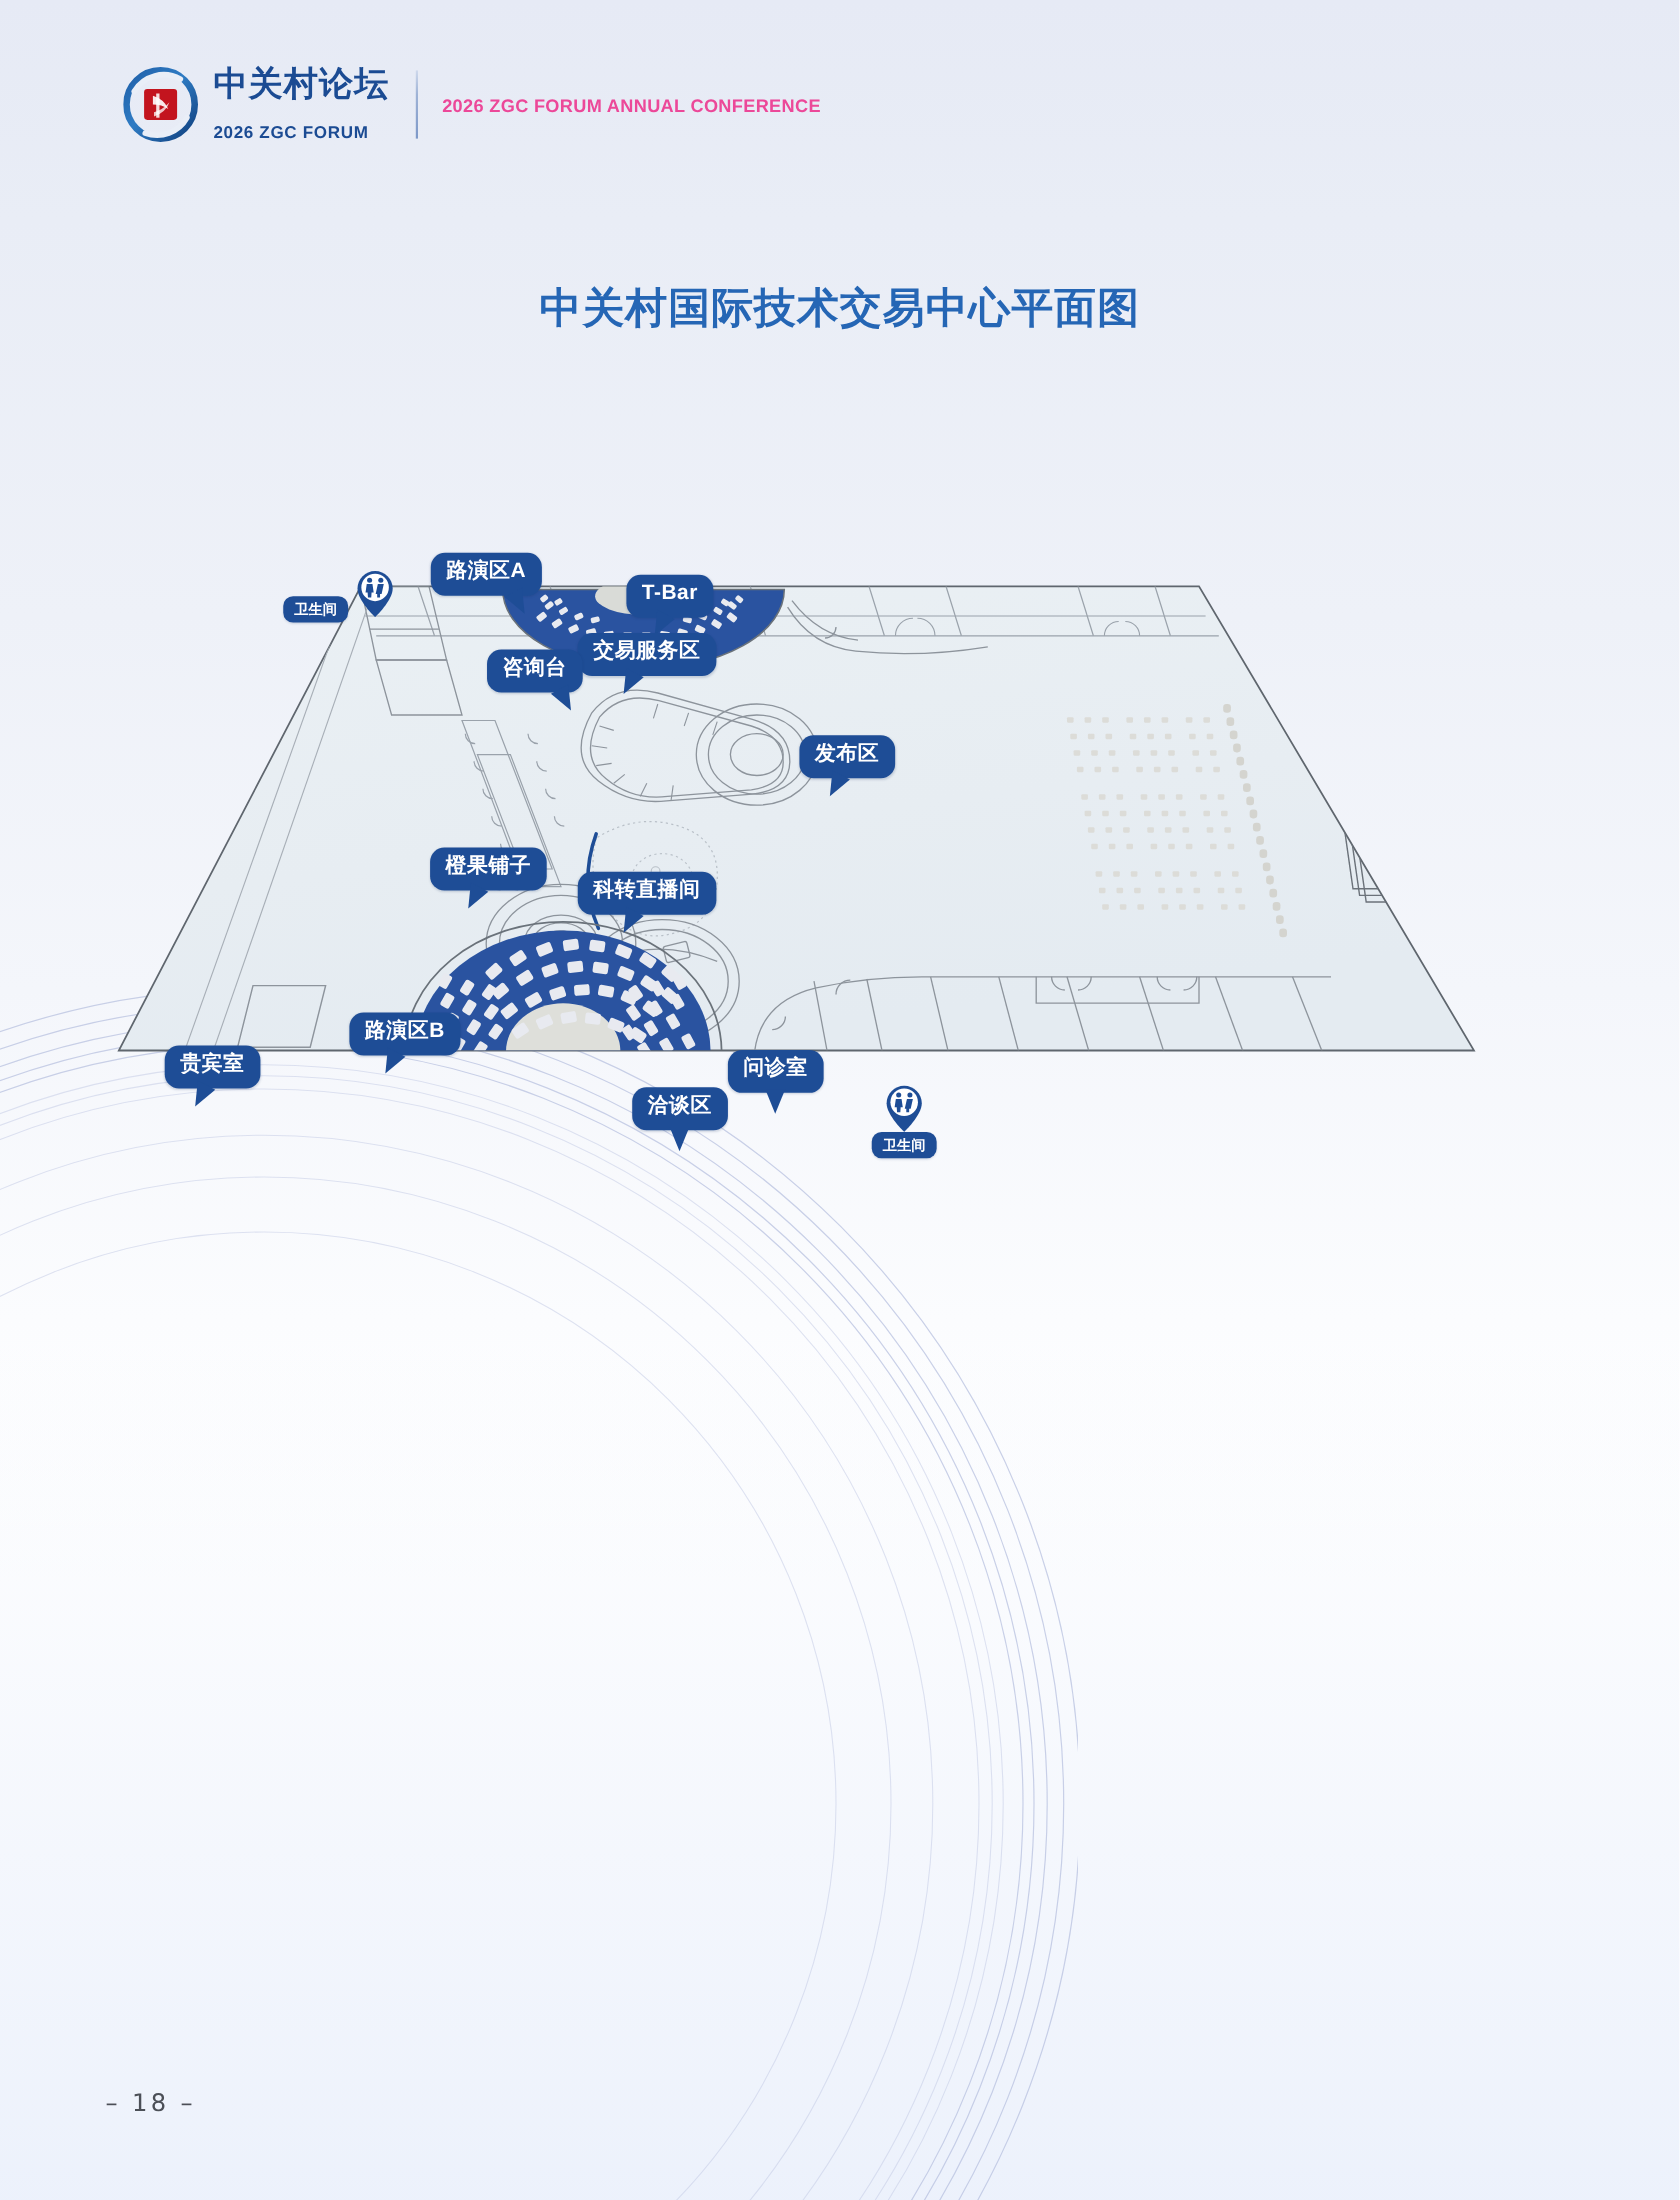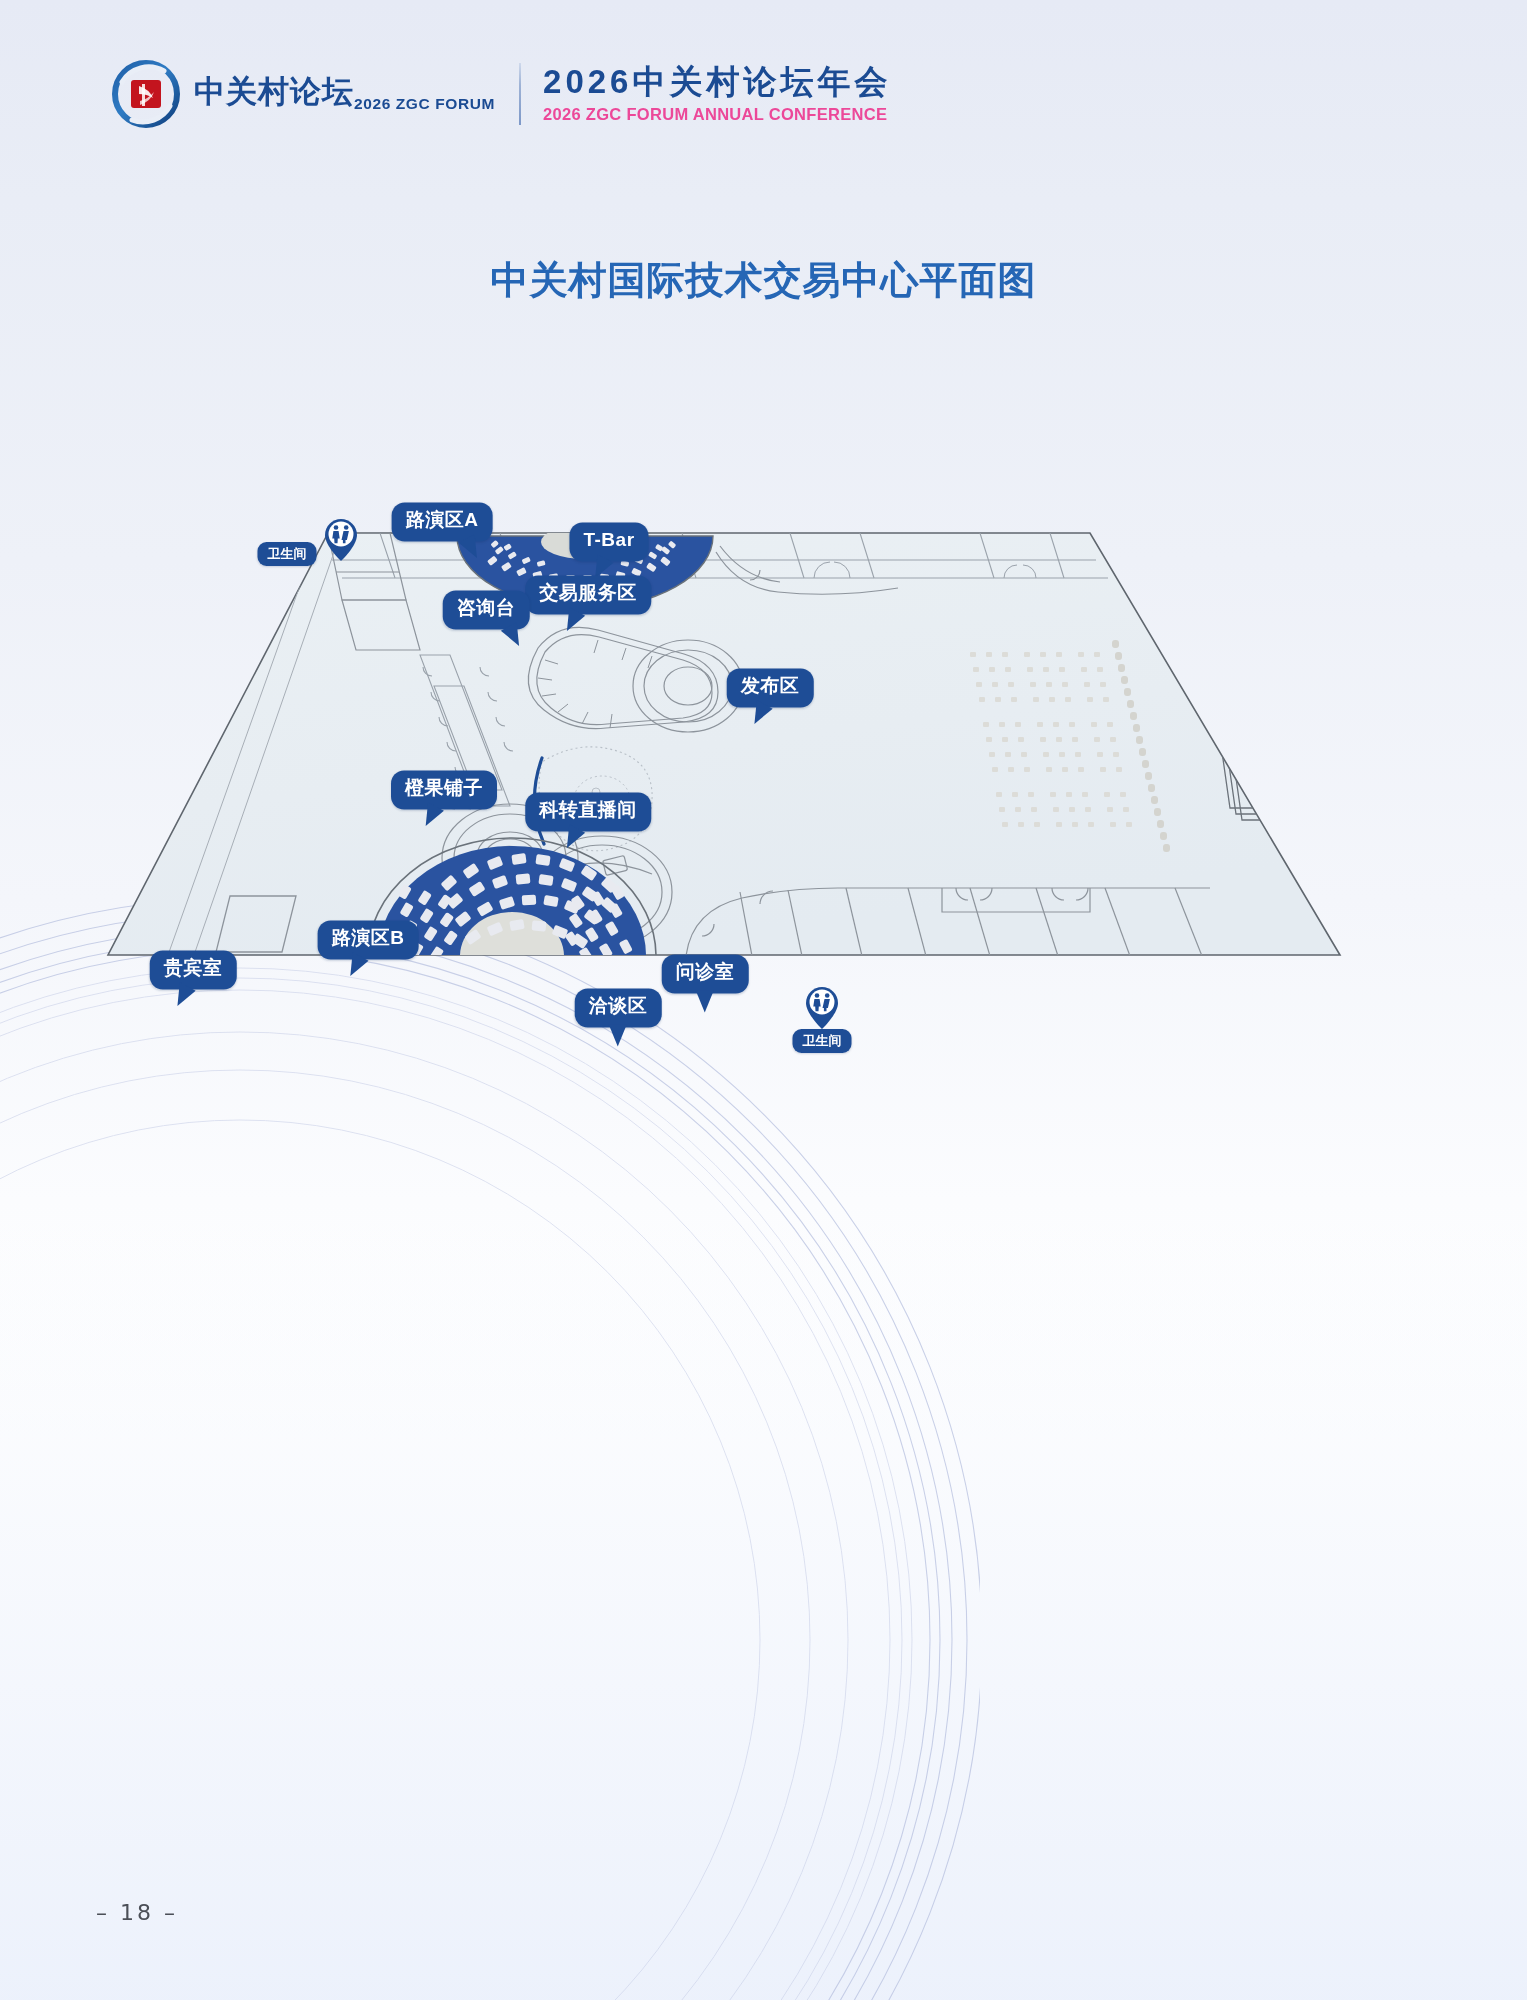--- a/index.html
+++ b/index.html
@@ -23,21 +23,21 @@
   .deco-arcs svg{width:100%;height:100%;display:block;}
 
   
   .header{
     position:absolute;left:112px;top:60px;display:flex;align-items:center;gap:0px;
   }
   .logo-mark{
     width:68px;height:68px;position:relative;flex:0 0 auto;margin-right:14px;
   }
   .logo-mark svg{width:68px;height:68px;display:block;}
-  .logo-cn-block{display:flex;flex-direction:row;justify-content:center;}
+  .logo-cn-block{display:flex;flex-direction:column;justify-content:center;}
   .logo-cn{
     font-size:31px;font-weight:bold;color:#1b4b93;letter-spacing:1px;line-height:1.05;
   }
   .logo-en{
     font-size:15.5px;font-weight:bold;color:#1b4b93;letter-spacing:.6px;margin-top:19px;
   }
   .hdr-divider{
     width:2px;height:62px;margin:0 22px 0 24px;
     background:linear-gradient(180deg,#cfd9ec 0%, #9fb3d6 35%, #7d98c8 100%);
   }
@@ -140,21 +140,20 @@
   </div>
 
   <div class="logo-cn-block">
     <div class="logo-cn">中关村论坛</div>
     <div class="logo-en">2026  ZGC FORUM</div>
   </div>
 
   <div class="hdr-divider"></div>
 
   <div class="hdr-right">
-    <div class="hdr-cn">2026中关村论坛年会</div>
     <div class="hdr-en">2026 ZGC FORUM ANNUAL CONFERENCE</div>
   </div>
 </div>
 
 <div class="page-title">中关村国际技术交易中心平面图</div>
 
 <div class="plan-wrap">
 
   <svg viewBox="0 0 1320 650">
     <defs>

